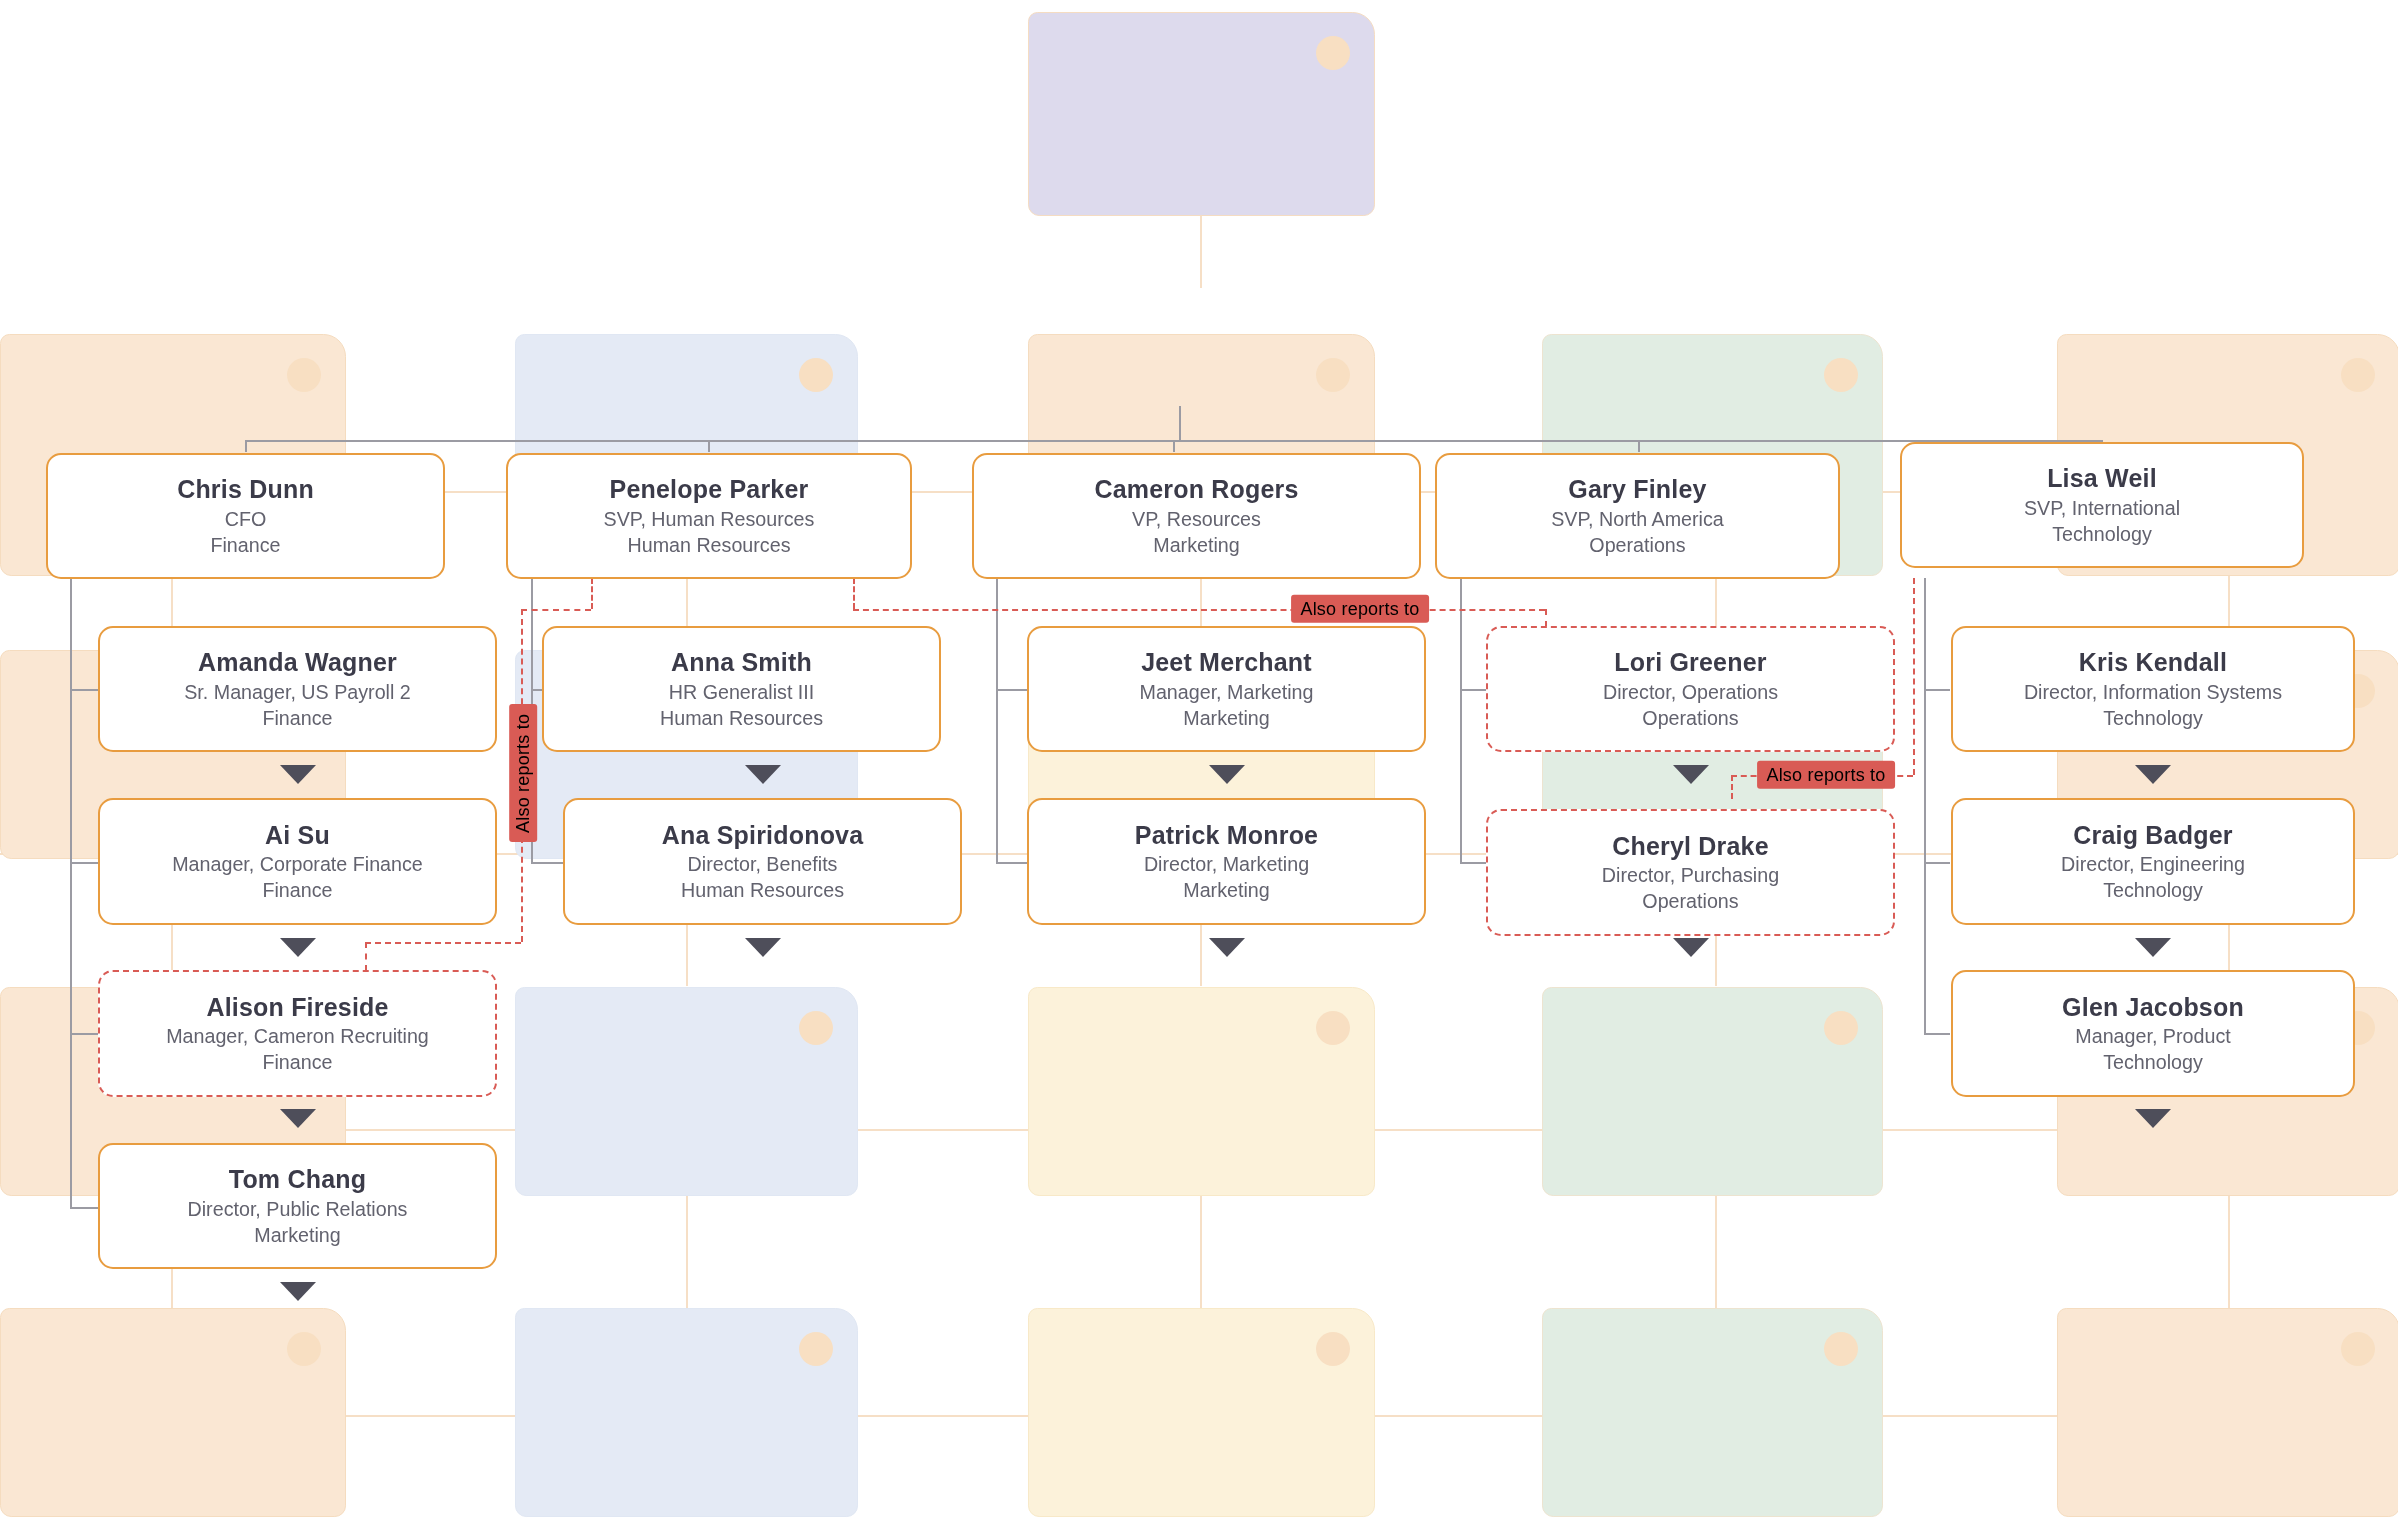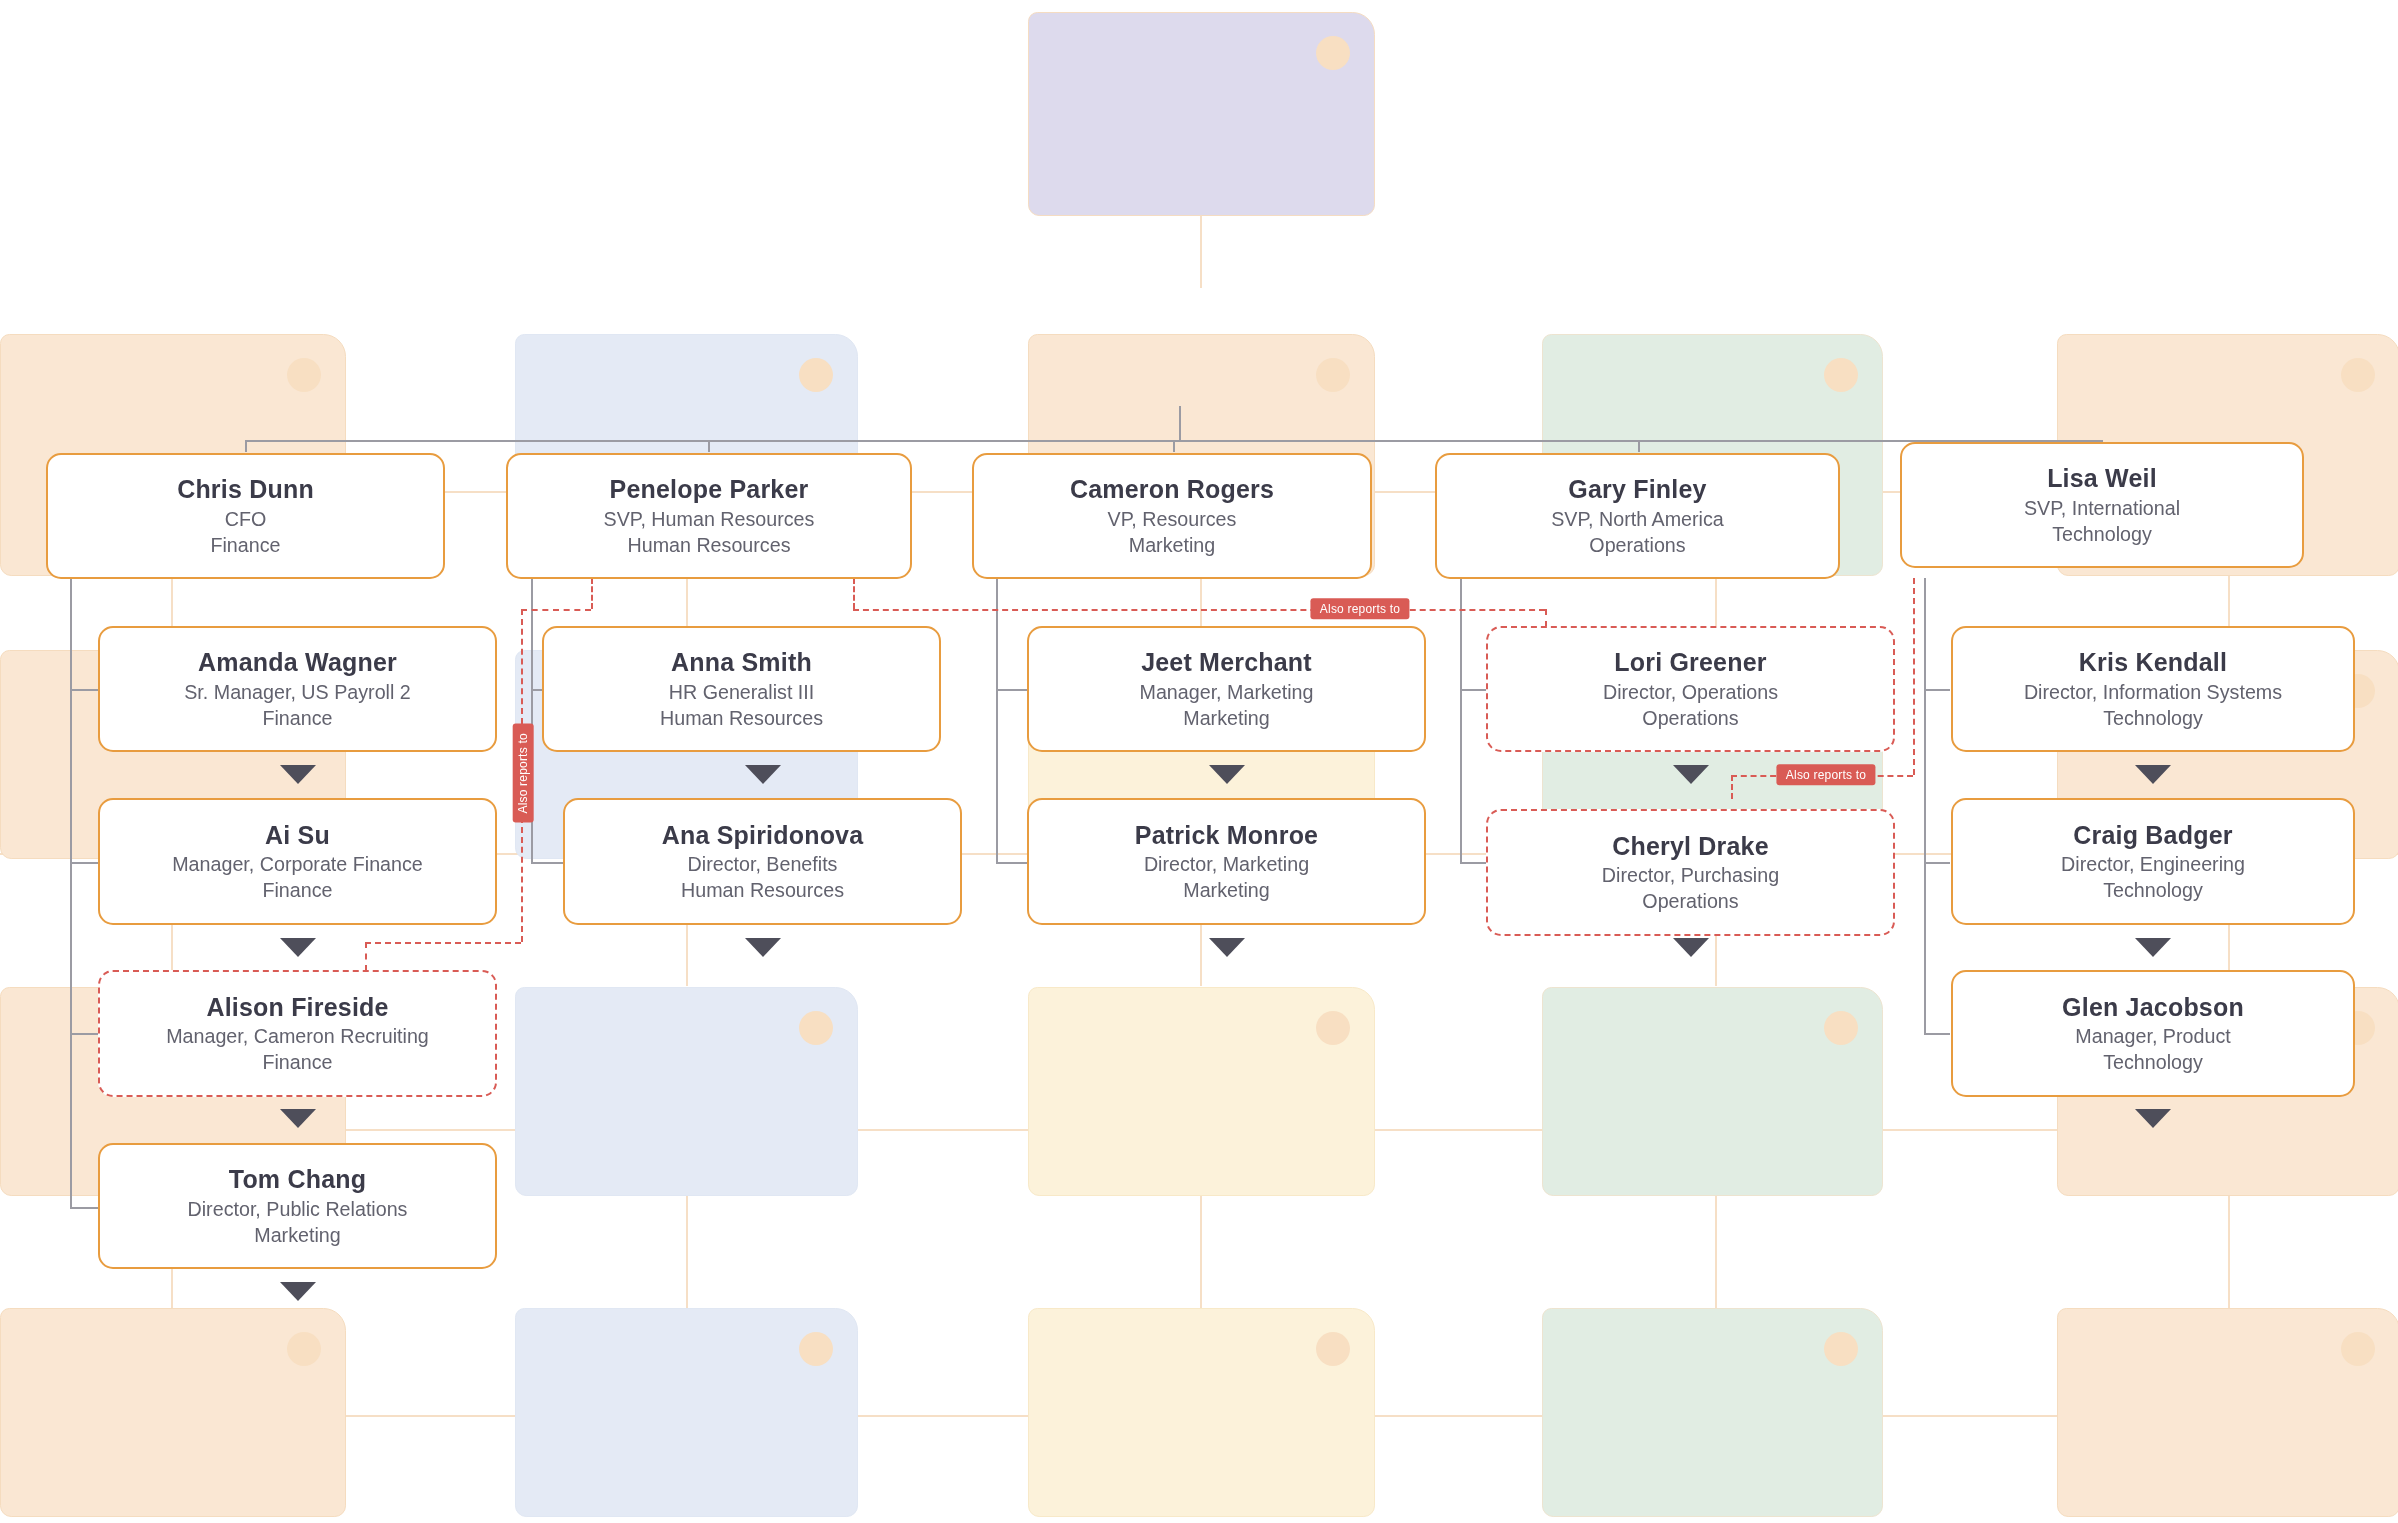--- a/index.html
+++ b/index.html
@@ -23,21 +23,21 @@
   
   .card{position:absolute;background:#ffffff;border:2.8px solid #E89C3F;border-radius:15px;
         display:flex;flex-direction:column;justify-content:center;align-items:center;
         text-align:center;box-sizing:border-box;padding:5.6px 13px;}
   .card.dashed{border:2.8px dashed #D95B55;}
   .card .nm{font-size:25px;font-weight:700;color:#3B3B49;line-height:1.25;letter-spacing:0.2px;}
   .card .tt,.card .dp{font-size:19.7px;font-weight:400;color:#62626E;line-height:1.32;}
   
   .tri{position:absolute;width:0;height:0;border-left:18px solid transparent;
        border-right:18px solid transparent;border-top:19.7px solid #4E4E5A;cursor:pointer;}
-  .badge{position:absolute;background:#D95B55;color:#ffffff;font-size:12px;font-weight:500;
+  .badge{position:absolute;background:#D95B55;color:#000000;font-size:18px;font-weight:500;
          padding:3.7px 9.4px;border-radius:3px;white-space:nowrap;transform:translate(-50%,-50%);
          letter-spacing:0.2px;}
   .badge.vert{writing-mode:vertical-rl;transform:translate(-50%,-50%) rotate(180deg);
               padding:9.4px 3.7px;}
 </style>
 </head>
 <body>
 
 <div id="stage">
     <div class="rail" style="left: 0px; top: 491px; width: 2399px;"></div>
@@ -165,21 +165,21 @@
     <div class="card" style="left: 46px; top: 453px; width: 399px; height: 126px;">
       <div class="nm">Chris Dunn</div>
       <div class="tt">CFO</div>
       <div class="dp">Finance</div>
     </div>
     <div class="card" style="left: 506px; top: 453px; width: 406px; height: 126px;">
       <div class="nm">Penelope Parker</div>
       <div class="tt">SVP, Human Resources</div>
       <div class="dp">Human Resources</div>
     </div>
-    <div class="card" style="left: 972px; top: 453px; width: 400px; height: 126px;">
+    <div class="card" style="left: 972px; top: 453px; width: 449px; height: 126px;">
       <div class="nm">Cameron Rogers</div>
       <div class="tt">VP, Resources</div>
       <div class="dp">Marketing</div>
     </div>
     <div class="card" style="left: 1435px; top: 453px; width: 405px; height: 126px;">
       <div class="nm">Gary Finley</div>
       <div class="tt">SVP, North America</div>
       <div class="dp">Operations</div>
     </div>
     <div class="card" style="left: 1900px; top: 442px; width: 404px; height: 126px;">

